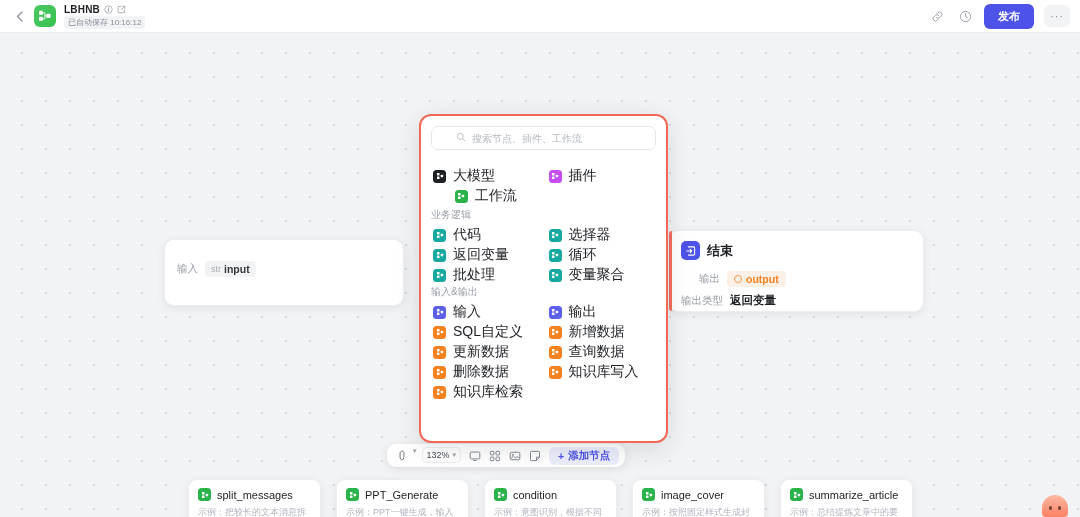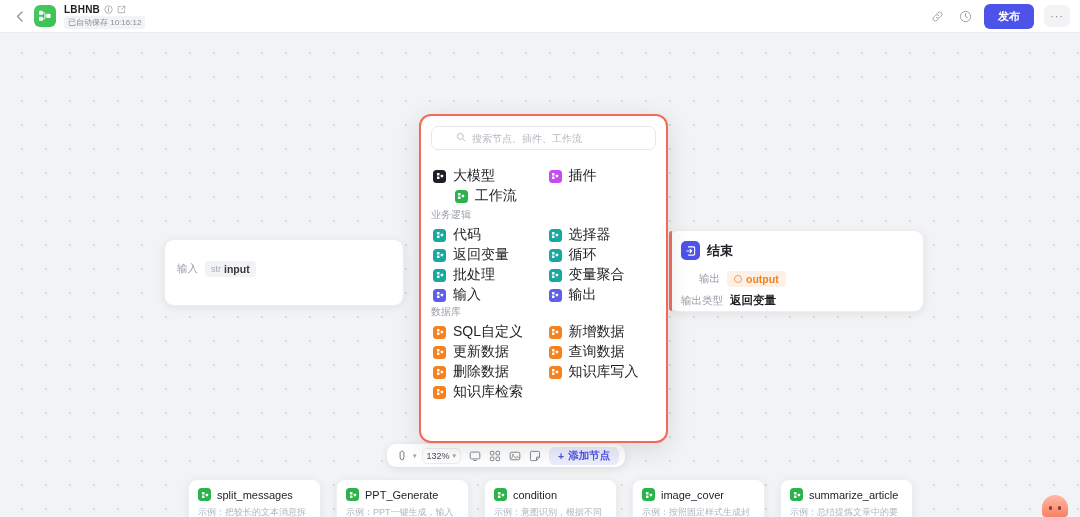--- a/index.html
+++ b/index.html
@@ -111,21 +111,21 @@
   .pal-label { font-size:14px; color:#1c1f23; white-space:nowrap; }
   .pal-sec { grid-column:1/3; font-size:10px; color:#9aa0a8; margin:0 0 3px; }
   .sec-first { margin-top:2px; }
 
   
   .toolbar {
     position:absolute; left:387px; top:411px; display:flex; align-items:center; gap:6px; z-index:25;
   }
   .tb-group {
     background:#fff; border-radius:9px; box-shadow:0 2px 8px rgba(28,31,35,.10);
-    display:flex; align-items:center; gap:2px; padding:3px 6px; height:23px;
+    display:flex; align-items:flex-start; gap:2px; padding:3px 6px; height:23px;
   }
   .tb-ico {
     width:18px; height:17px; display:flex; align-items:center; justify-content:center;
     color:#7c828c; cursor:pointer; border-radius:4px;
   }
   .zoom-sel {
     display:flex; align-items:center; gap:3px; border:1px solid #ebedf0; border-radius:5px;
     height:16px; padding:0 4px; font-size:9px; color:#4a4f57; cursor:pointer; margin:0 3px;
   }
   .caret { font-size:7px; color:#9aa0a8; }
@@ -350,41 +350,41 @@
           <div class="pal-item">
             <span class="pal-ico" style="background:#17a9a0">
               <svg width="8" height="8" viewBox="0 0 10 10" fill="#fff">
                 <rect x="1.2" y="1.2" width="3.2" height="3.2" rx=".7"></rect>
                 <rect x="1.2" y="5.6" width="3.2" height="3.2" rx=".7"></rect>
                 <rect x="5.9" y="3.4" width="3" height="3.2" rx=".7"></rect>
               </svg>
             </span>
             <span class="pal-label">变量聚合</span>
           </div>
+          <div class="pal-sec">输入&amp;输出</div>
           <div class="pal-item">
             <span class="pal-ico" style="background:#5b5fe9">
               <svg width="8" height="8" viewBox="0 0 10 10" fill="#fff">
                 <rect x="1.2" y="1.2" width="3.2" height="3.2" rx=".7"></rect>
                 <rect x="1.2" y="5.6" width="3.2" height="3.2" rx=".7"></rect>
                 <rect x="5.9" y="3.4" width="3" height="3.2" rx=".7"></rect>
               </svg>
             </span>
             <span class="pal-label">输入</span>
           </div>
           <div class="pal-item">
             <span class="pal-ico" style="background:#5b5fe9">
               <svg width="8" height="8" viewBox="0 0 10 10" fill="#fff">
                 <rect x="1.2" y="1.2" width="3.2" height="3.2" rx=".7"></rect>
                 <rect x="1.2" y="5.6" width="3.2" height="3.2" rx=".7"></rect>
                 <rect x="5.9" y="3.4" width="3" height="3.2" rx=".7"></rect>
               </svg>
             </span>
             <span class="pal-label">输出</span>
           </div>
-          <div class="pal-sec">数据库</div>
           <div class="pal-item">
             <span class="pal-ico" style="background:#f5811f">
               <svg width="8" height="8" viewBox="0 0 10 10" fill="#fff">
                 <rect x="1.2" y="1.2" width="3.2" height="3.2" rx=".7"></rect>
                 <rect x="1.2" y="5.6" width="3.2" height="3.2" rx=".7"></rect>
                 <rect x="5.9" y="3.4" width="3" height="3.2" rx=".7"></rect>
               </svg>
             </span>
             <span class="pal-label">SQL自定义</span>
           </div>

